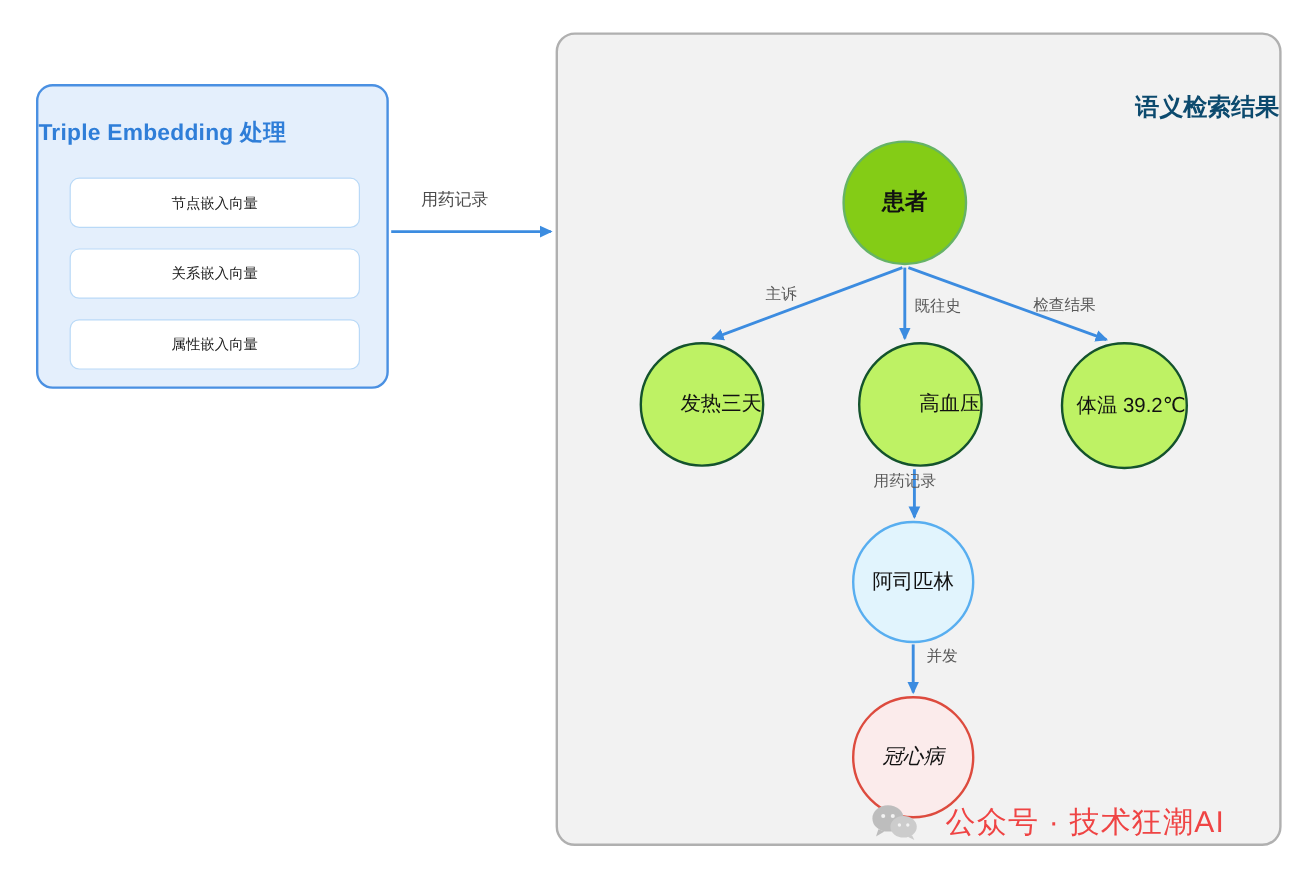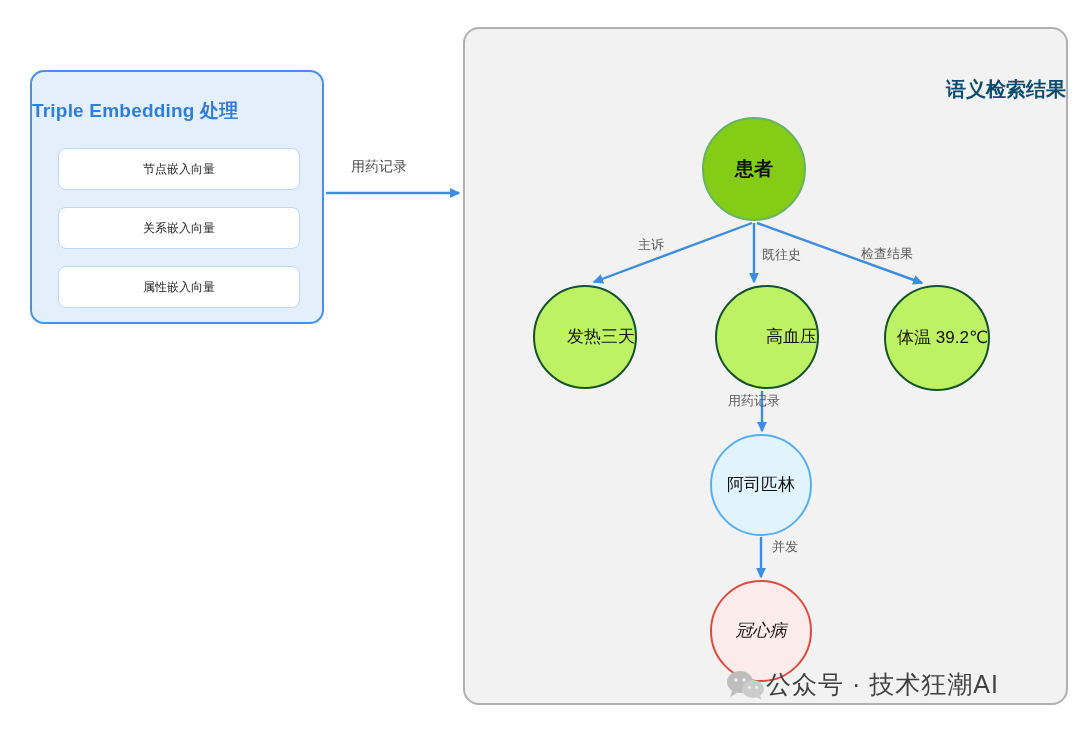--- a/index.html
+++ b/index.html
@@ -87,22 +87,22 @@
   .lbl-med{left:728px;top:392px;}
   .lbl-comp{left:772px;top:538px;}
   .lbl-retrieve{left:351px;top:158px;color:#4b4b4b;font-size:14px;position:absolute;white-space:nowrap;}
 
   
   .edges{position:absolute;left:0;top:0;width:1080px;height:731px;pointer-events:none;}
 
   
   .watermark{
     position:absolute;left:726px;top:668px;
-    display:flex;align-items:center;gap:0;
-    color:#404040;font-size:25px;white-space:nowrap;
+    display:flex;align-items:center;gap:22px;
+    color:#ef4444;font-size:25px;white-space:nowrap;
     letter-spacing:1px;
   }
   .wechat-mark{width:40px;height:30px;flex:0 0 auto;}
 </style>
 </head>
 <body>
 
 <div class="stage">
 
   <div class="left-panel">

